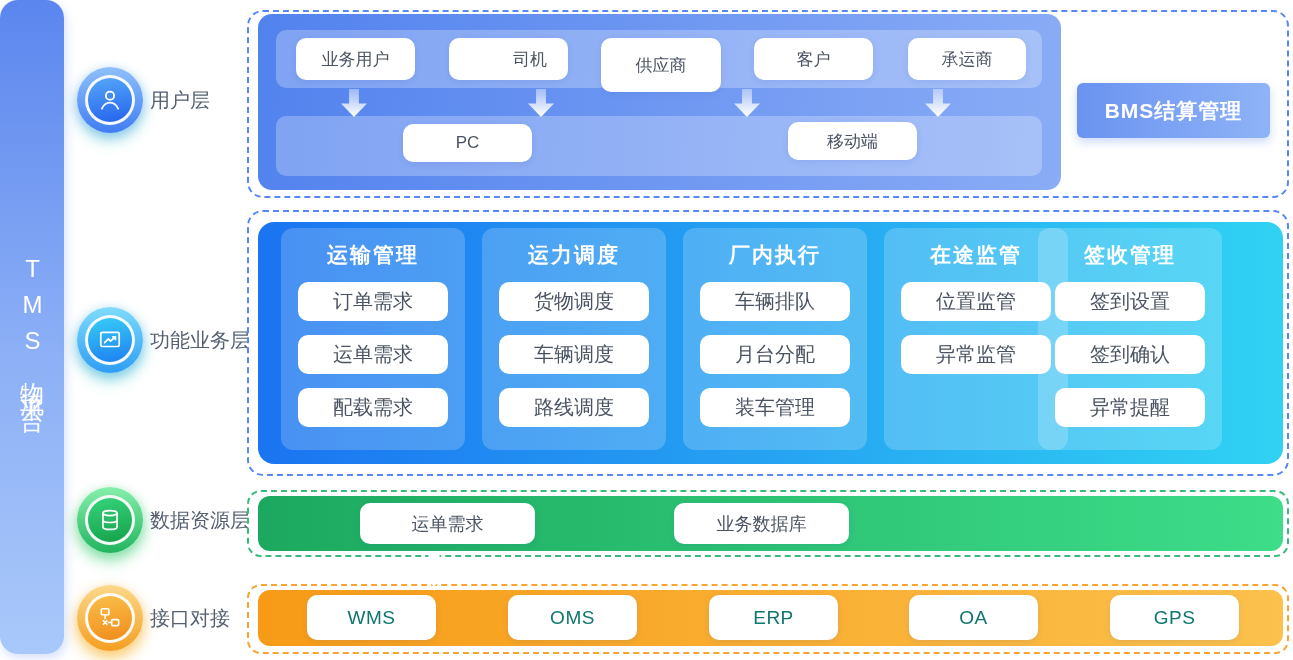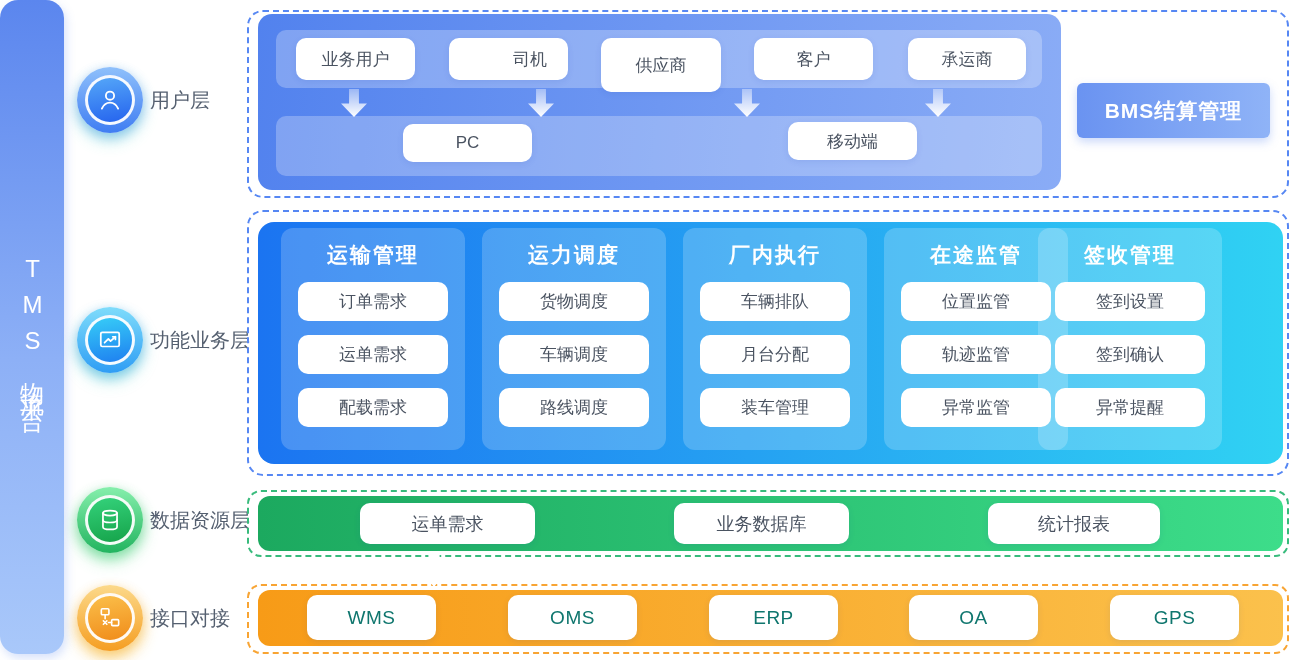--- a/index.html
+++ b/index.html
@@ -101,21 +101,21 @@
     display: flex; flex-direction: column; align-items: center;
   }
   .func-col .col-title {
     margin-top: 14px; color: #ffffff; font-size: 21px; font-weight: bold;
     letter-spacing: 2px; line-height: 26px;
   }
   .func-item {
     margin-top: 14px; width: 150px; height: 39px; flex: 0 0 39px;
     background: #ffffff; border-radius: 10px;
     display: flex; align-items: center; justify-content: center;
-    color: #4a5361; font-size: 17px; white-space: nowrap;
+    color: #4a5361; font-size: 20px; white-space: nowrap;
   }
 
   
   .data-bar {
     position: absolute; left: 258px; top: 496px; width: 1025px; height: 55px;
     border-radius: 12px;
     background: linear-gradient(90deg, #1ca95f 0%, #3ddd8a 100%);
   }
 
   
@@ -227,35 +227,33 @@
   </div>
   <div class="func-col" style="left:683px;">
     <div class="col-title">厂内执行</div>
     <div class="func-item">车辆排队</div>
     <div class="func-item">月台分配</div>
     <div class="func-item">装车管理</div>
   </div>
   <div class="func-col" style="left:884px;">
     <div class="col-title">在途监管</div>
     <div class="func-item">位置监管</div>
-    <div class="func-item">轨迹监管</div>
     <div class="func-item">异常监管</div>
   </div>
   <div class="func-col" style="left:1038px;">
     <div class="col-title">签收管理</div>
     <div class="func-item">签到设置</div>
     <div class="func-item">签到确认</div>
     <div class="func-item">异常提醒</div>
   </div>
 
   <div class="dashed green-d" style="left:247px; top:490px; width:1042px; height:67px; border-radius:14px;"></div>
   <div class="data-bar"></div>
   <div class="pill" style="left:360px; top:503px; width:175px; height:41px; font-size:18px;">运单需求</div>
   <div class="pill" style="left:674px; top:503px; width:175px; height:41px; font-size:18px;">业务数据库</div>
-  <div class="pill" style="left:988px; top:503px; width:172px; height:41px; font-size:18px;">统计报表</div>
 
   <div class="arrow-lg"></div>
 
   <div class="dashed orange-d" style="left:247px; top:584px; width:1042px; height:70px; border-radius:14px;"></div>
   <div class="intf-bar"></div>
   <div class="pill sys" style="left:307px; top:595px; width:129px; height:45px;">WMS</div>
   <div class="pill sys" style="left:508px; top:595px; width:129px; height:45px;">OMS</div>
   <div class="pill sys" style="left:709px; top:595px; width:129px; height:45px;">ERP</div>
   <div class="pill sys" style="left:909px; top:595px; width:129px; height:45px;">OA</div>
   <div class="pill sys" style="left:1110px; top:595px; width:129px; height:45px;">GPS</div>

